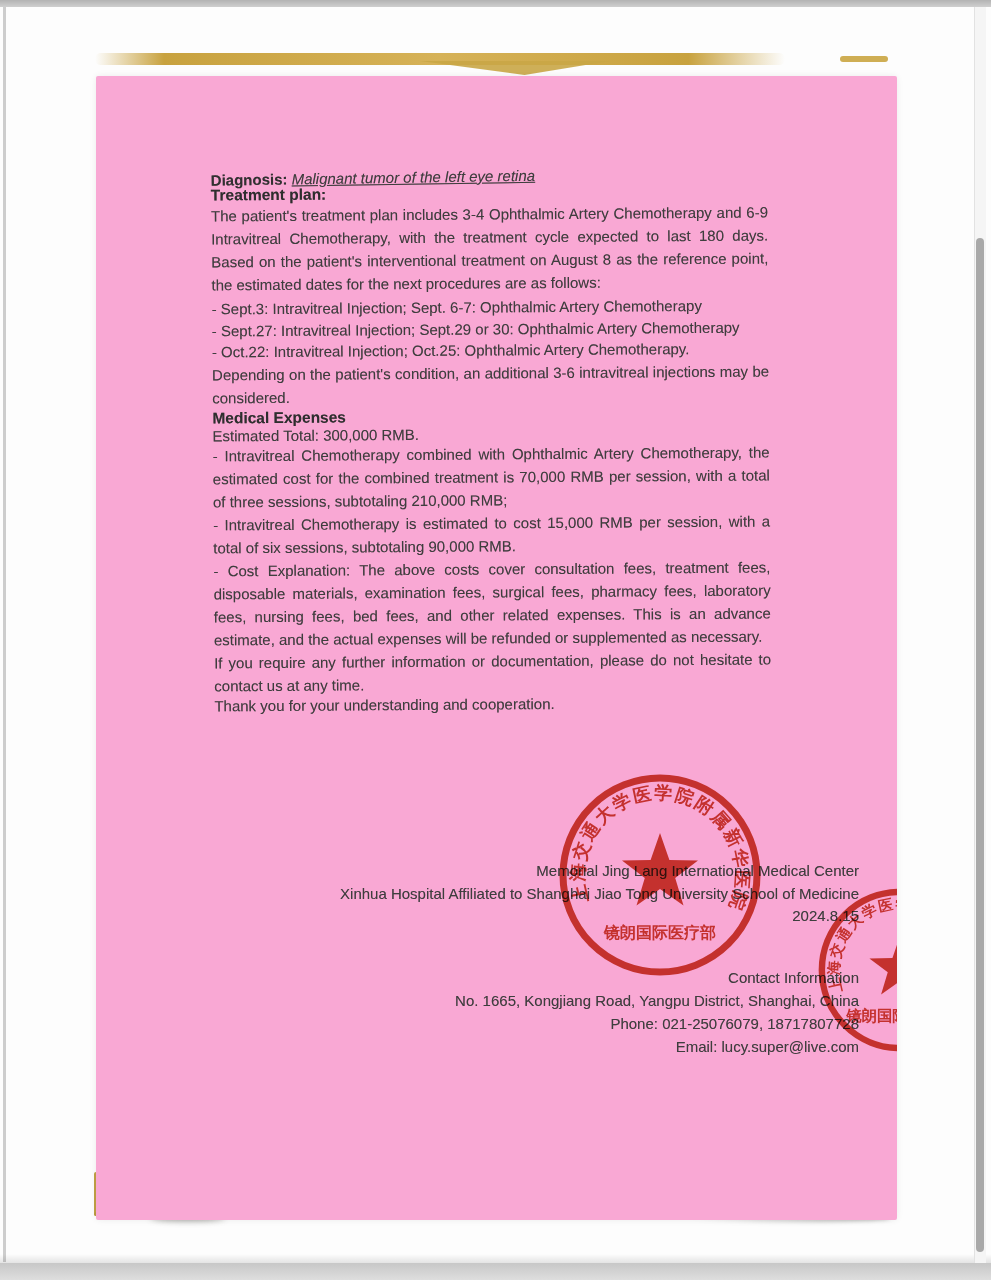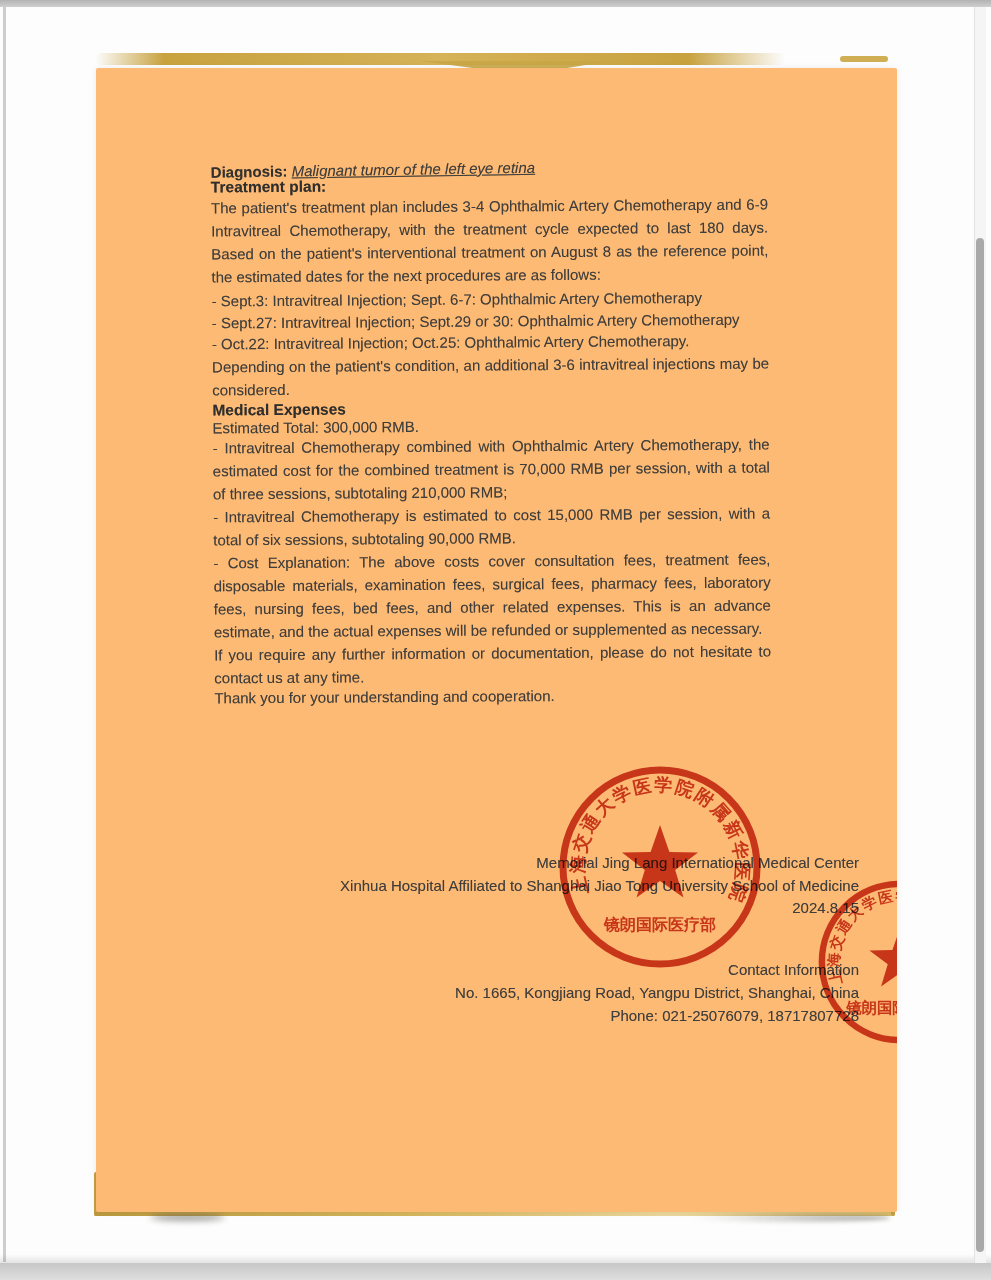--- a/index.html
+++ b/index.html
@@ -28,22 +28,22 @@
   .gold-blip{position:absolute;top:56px;left:840px;width:48px;height:6px;background:#cfae54;border-radius:3px;}
   .gold-bl-v{position:absolute;left:94px;top:1172px;width:4px;height:44px;background:#c2a045;border-radius:2px;}
   .gold-b-h{position:absolute;left:94px;top:1212px;width:801px;height:4px;border-radius:2px;
     background:linear-gradient(90deg,#bb9a3e,#d6b75e 40%,#ecd89d 72%,#d9bd6b);}
   .gold-br-v{position:absolute;left:891px;top:1172px;width:4px;height:44px;background:#c2a045;border-radius:2px;}
   .smudge-left{position:absolute;left:150px;top:1214px;width:75px;height:7px;background:#5a5a52;
     filter:blur(3px);opacity:.55;border-radius:50%;}
   .smudge-right{position:absolute;left:690px;top:1214px;width:200px;height:8px;border-radius:50%;
     background:linear-gradient(90deg,rgba(90,90,85,0),rgba(90,90,85,.5));filter:blur(2px);}
   
-  .page{position:absolute;left:96px;top:68px;width:801px;height:1144px;
-    background:#fdba74;overflow:hidden;border-radius:2px;
+  .page{position:absolute;left:96px;top:76px;width:801px;height:1144px;
+    background:#f9a8d4;overflow:hidden;border-radius:2px;
     box-shadow:0 0 7px rgba(0,0,0,0.07);}
   .content{position:absolute;left:0;top:0;width:100%;box-sizing:border-box;
     padding:92px 130px 0 114px;color:#3e3e3e;font-size:15px;
     transform:rotate(-0.4deg);transform-origin:40% 0;
     text-shadow:0 0 .5px rgba(0,0,0,.30);}
   .content p{margin:0;}
   .b{font-weight:bold;color:#313131;}
   .diagnosis{transform:rotate(-0.45deg);margin-bottom:24px;}
   .diag-value{font-style:italic;text-decoration:underline;}
   .heading{font-weight:bold;color:#2e2e2e;font-size:15.5px;}
@@ -110,20 +110,21 @@
   <div class="sig">
     <div>Memorial Jing Lang International Medical Center</div>
     <div>Xinhua Hospital Affiliated to Shanghai Jiao Tong University School of Medicine</div>
     <div>2024.8.15</div>
   </div>
 
   <div class="contact">
     <div>Contact Information</div>
     <div>No. 1665, Kongjiang Road, Yangpu District, Shanghai, China</div>
     <div>Phone: 021-25076079, 18717807728</div>
+    <div>Email: lucy.super@live.com</div>
   </div>
 
   <svg class="stamp stamp-main" width="216" height="216" viewBox="0 0 216 216">
     <circle cx="108" cy="108" r="97" fill="none" stroke="#c53a26" stroke-width="7"></circle>
     <defs>
       <path id="arcMain" d="M 36.6 134 A 76 76 0 1 1 179.4 134" fill="none"></path>
     </defs>
     <text font-size="18" fill="#c53a26" letter-spacing="2">
       <textPath href="#arcMain" startOffset="0">上海交通大学医学院附属新华医院</textPath>
     </text>

